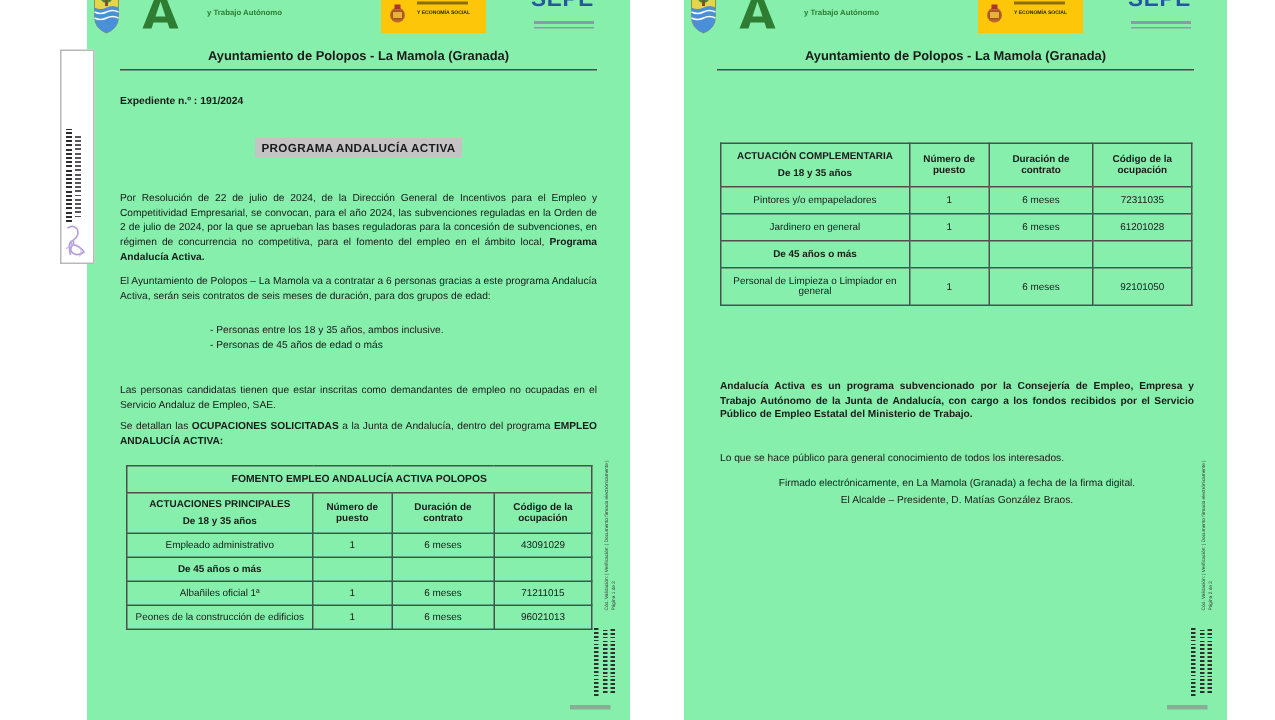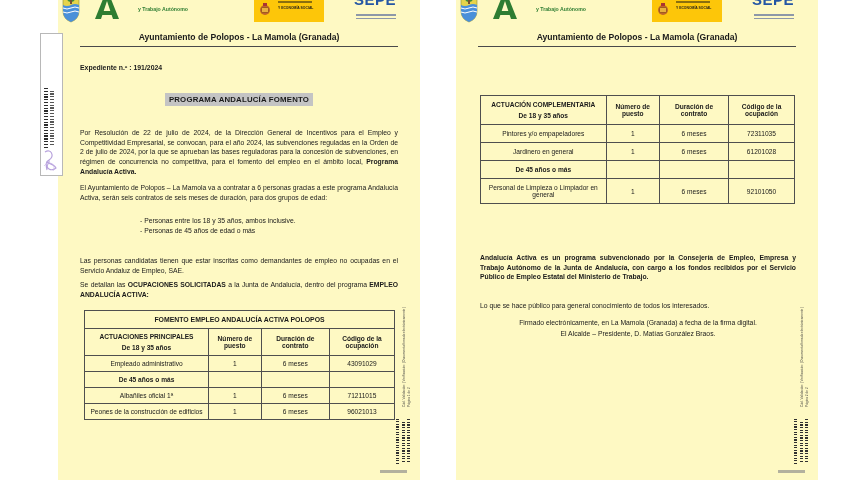--- a/index.html
+++ b/index.html
@@ -1,21 +1,21 @@
 <!DOCTYPE html>
 <html><head>
 <meta charset="utf-8">
 <style>
   html,body{margin:0;padding:0;}
   body{
     width:850px;height:480px;position:relative;overflow:hidden;
     background:#ffffff;color:#1a1a1a;
     font-family:"Liberation Sans", sans-serif;
   }
-  .page{position:absolute;top:0;height:480px;width:362px;background:#fef9c3;}
+  .page{position:absolute;top:0;height:480px;width:362px;background:#86efac;}
   #page1{left:58px;}
   #page2{left:456px;}
 
   
   .logos{position:absolute;top:0;left:0;right:0;height:23px;overflow:hidden;}
   .crest{position:absolute;left:4px;top:-9px;width:18px;height:32px;}
   .junta-a{position:absolute;left:36px;top:-13px;width:26px;height:34px;}
   .junta-text{position:absolute;left:80px;top:6px;font-size:5.2px;font-weight:bold;color:#2e7d32;white-space:nowrap;}
   .min-box{position:absolute;left:196px;top:-7px;width:70px;height:29px;background:#fdc609;}
   .min-crest{position:absolute;left:5px;top:9px;width:12px;height:14px;}
@@ -120,21 +120,21 @@
     <div class="stamp-bars s2"></div>
     <svg class="scribble" viewBox="0 0 20 28">
       <path d="M4 6 C10 2 14 10 8 14 C2 18 12 16 15 22 C10 26 4 22 7 18 C11 13 3 12 6 24" fill="none" stroke="#a98fd6" stroke-width="1.1" opacity="0.85"></path>
       <path d="M3 20 C8 14 16 18 12 25" fill="none" stroke="#c4b2e6" stroke-width="0.8" opacity="0.8"></path>
     </svg>
   </div>
 
   <div class="expediente">Expediente n.º : 191/2024</div>
 
   <div class="prog-title-wrap">
-    <span class="prog-title">PROGRAMA ANDALUCÍA FOMENTO</span>
+    <span class="prog-title">PROGRAMA ANDALUCÍA ACTIVA</span>
   </div>
 
   <p class="doc-text" id="para1"><span>Por Resolución de 22 de julio de 2024, de la Dirección General de Incentivos para el Empleo y Competitividad Empresarial,  se convocan, para el año 2024, las subvenciones reguladas en la Orden de 2 de julio de 2024, por la que se aprueban las bases reguladoras para la concesión de subvenciones, en régimen de concurrencia no competitiva, para el fomento del empleo en el ámbito local, </span><span class="b">Programa Andalucía Activa.</span></p>
 
   <p class="doc-text" id="para2">El Ayuntamiento de Polopos – La Mamola va a contratar a 6 personas gracias a este programa Andalucía Activa, serán seis contratos de seis meses de duración, para dos grupos de edad:</p>
 
   <div class="bullet" id="bullet1">- Personas entre los 18 y 35 años, ambos inclusive.</div>
   <div class="bullet" id="bullet2">- Personas de 45 años de edad o más</div>
 
   <p class="doc-text" id="para3">Las personas candidatas tienen que estar inscritas como demandantes de empleo no ocupadas en el Servicio Andaluz de Empleo, SAE.</p>

